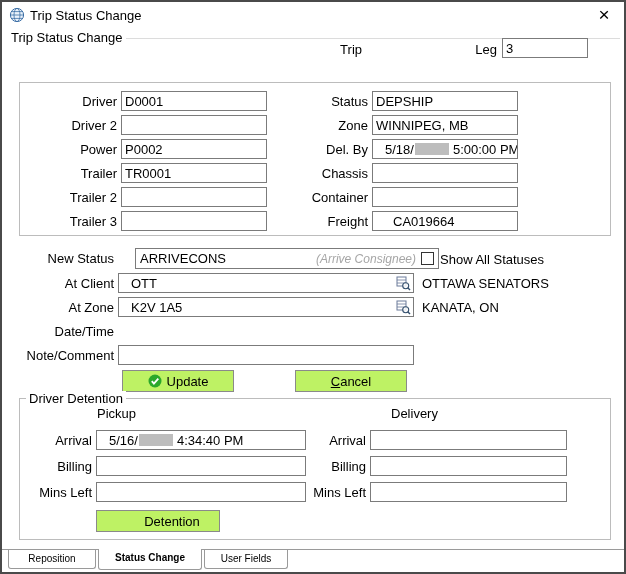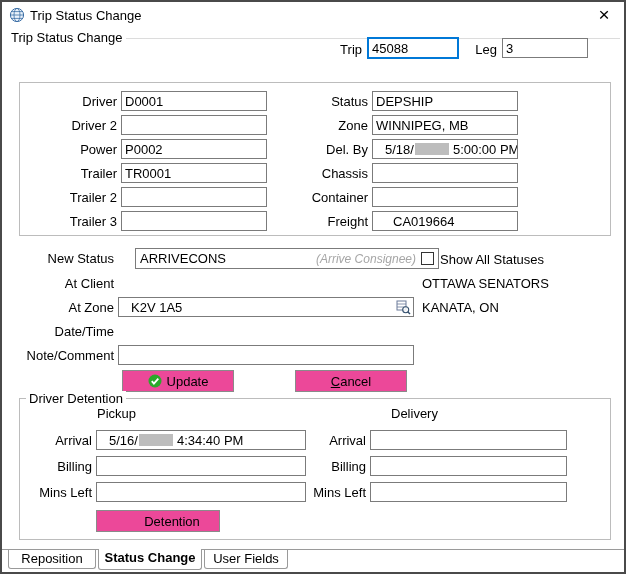--- a/index.html
+++ b/index.html
@@ -45,30 +45,30 @@
   .combo-arrow{position:absolute;right:4px;top:4px;width:12px;height:12px;}
   .chk{
     position:absolute;width:13px;height:13px;box-sizing:border-box;
     border:1px solid #333;background:#fff;cursor:pointer;
   }
   .lookup{
     position:absolute;right:2px;top:2px;width:15px;height:15px;cursor:pointer;
   }
   .btn{
     position:absolute;box-sizing:border-box;height:22px;
-    background:#ec4899;border:1px solid #8a8a8a;
+    background:#bef264;border:1px solid #8a8a8a;
     display:flex;align-items:center;justify-content:center;gap:5px;
     font-size:13px;cursor:pointer;
   }
   .accel{text-decoration:underline;}
   .tabline{position:absolute;left:0;right:0;top:547px;border-top:1px solid #9a9a9a;}
   .tab{
     position:absolute;top:548px;height:19px;box-sizing:border-box;
     border:1px solid #9a9a9a;border-top:none;background:#fff;
-    text-align:center;line-height:18px;font-size:13px;cursor:pointer;
+    text-align:center;line-height:18px;font-size:10px;cursor:pointer;
     border-bottom-left-radius:3px;border-bottom-right-radius:3px;
   }
   .tab.active{top:547px;height:21px;font-weight:bold;z-index:3;}
   .static{position:absolute;white-space:nowrap;}
 </style>
 </head>
 <body>
 
 <div class="win">
 
@@ -83,21 +83,20 @@
       </svg>
     </span>
     <span class="win-title">Trip Status Change</span>
     <span class="close-btn">×</span>
   </div>
 
   <span class="legend-text" style="left:6px;top:28px;">Trip Status Change</span>
   <div class="hline" style="left:116px;right:4px;top:36px;"></div>
 
   <span class="lbl" style="left:300px;top:40px;width:60px;">Trip</span>
-  <input class="fld focus" style="left: 365px; top: 35px; width: 92px;" type="text" value="45088">
   <span class="lbl" style="left:437px;top:40px;width:58px;">Leg</span>
   <input class="fld" style="left: 500px; top: 36px; width: 86px;" type="text" value="3">
 
   <div class="gb" style="left:17px;top:80px;width:590px;height:152px;"></div>
 
   <span class="lbl" style="left:15px;top:92px;width:100px;">Driver</span>
   <input class="fld" style="left: 119px; top: 89px; width: 146px;" type="text" value="D0001">
   <span class="lbl" style="left:15px;top:116px;width:100px;">Driver 2</span>
   <input class="fld" style="left: 119px; top: 113px; width: 146px;" type="text">
   <span class="lbl" style="left:15px;top:140px;width:100px;">Power</span>
@@ -129,20 +128,32 @@
     <span class="combo-arrow">
       <svg width="12" height="12" viewBox="0 0 12 12">
           <polyline points="2,4 6,8.5 10,4" fill="none" stroke="#444" stroke-width="1.4"></polyline>
         </svg>
     </span>
   </div>
   <span class="chk" style="left:419px;top:250px;"></span>
   <span class="static" style="left:438px;top:250px;">Show All Statuses</span>
 
   <span class="lbl" style="left:2px;top:274px;width:110px;">At Client</span>
+  <div class="dfld" style="left:116px;top:271px;width:296px;">
+    <span>OTT</span>
+    <span class="lookup">
+      <svg width="15" height="15" viewBox="0 0 15 15">
+        <rect x="1" y="1" width="9" height="9" fill="#fff" stroke="#6a7a9a" stroke-width="1"></rect>
+        <line x1="1" y1="4" x2="10" y2="4" stroke="#6a7a9a" stroke-width="0.8"></line>
+        <line x1="1" y1="7" x2="10" y2="7" stroke="#6a7a9a" stroke-width="0.8"></line>
+        <circle cx="9.7" cy="9.7" r="3" fill="rgba(255,255,255,0.8)" stroke="#35506e" stroke-width="1.1"></circle>
+        <line x1="11.8" y1="11.8" x2="14" y2="14" stroke="#35506e" stroke-width="1.4"></line>
+      </svg>
+    </span>
+  </div>
   <span class="static" style="left:420px;top:274px;">OTTAWA SENATORS</span>
 
   <span class="lbl" style="left:2px;top:298px;width:110px;">At Zone</span>
   <div class="dfld" style="left:116px;top:295px;width:296px;">
     <span>K2V 1A5</span>
     <span class="lookup">
       <svg width="15" height="15" viewBox="0 0 15 15">
         <rect x="1" y="1" width="9" height="9" fill="#fff" stroke="#6a7a9a" stroke-width="1"></rect>
         <line x1="1" y1="4" x2="10" y2="4" stroke="#6a7a9a" stroke-width="0.8"></line>
         <line x1="1" y1="7" x2="10" y2="7" stroke="#6a7a9a" stroke-width="0.8"></line>

